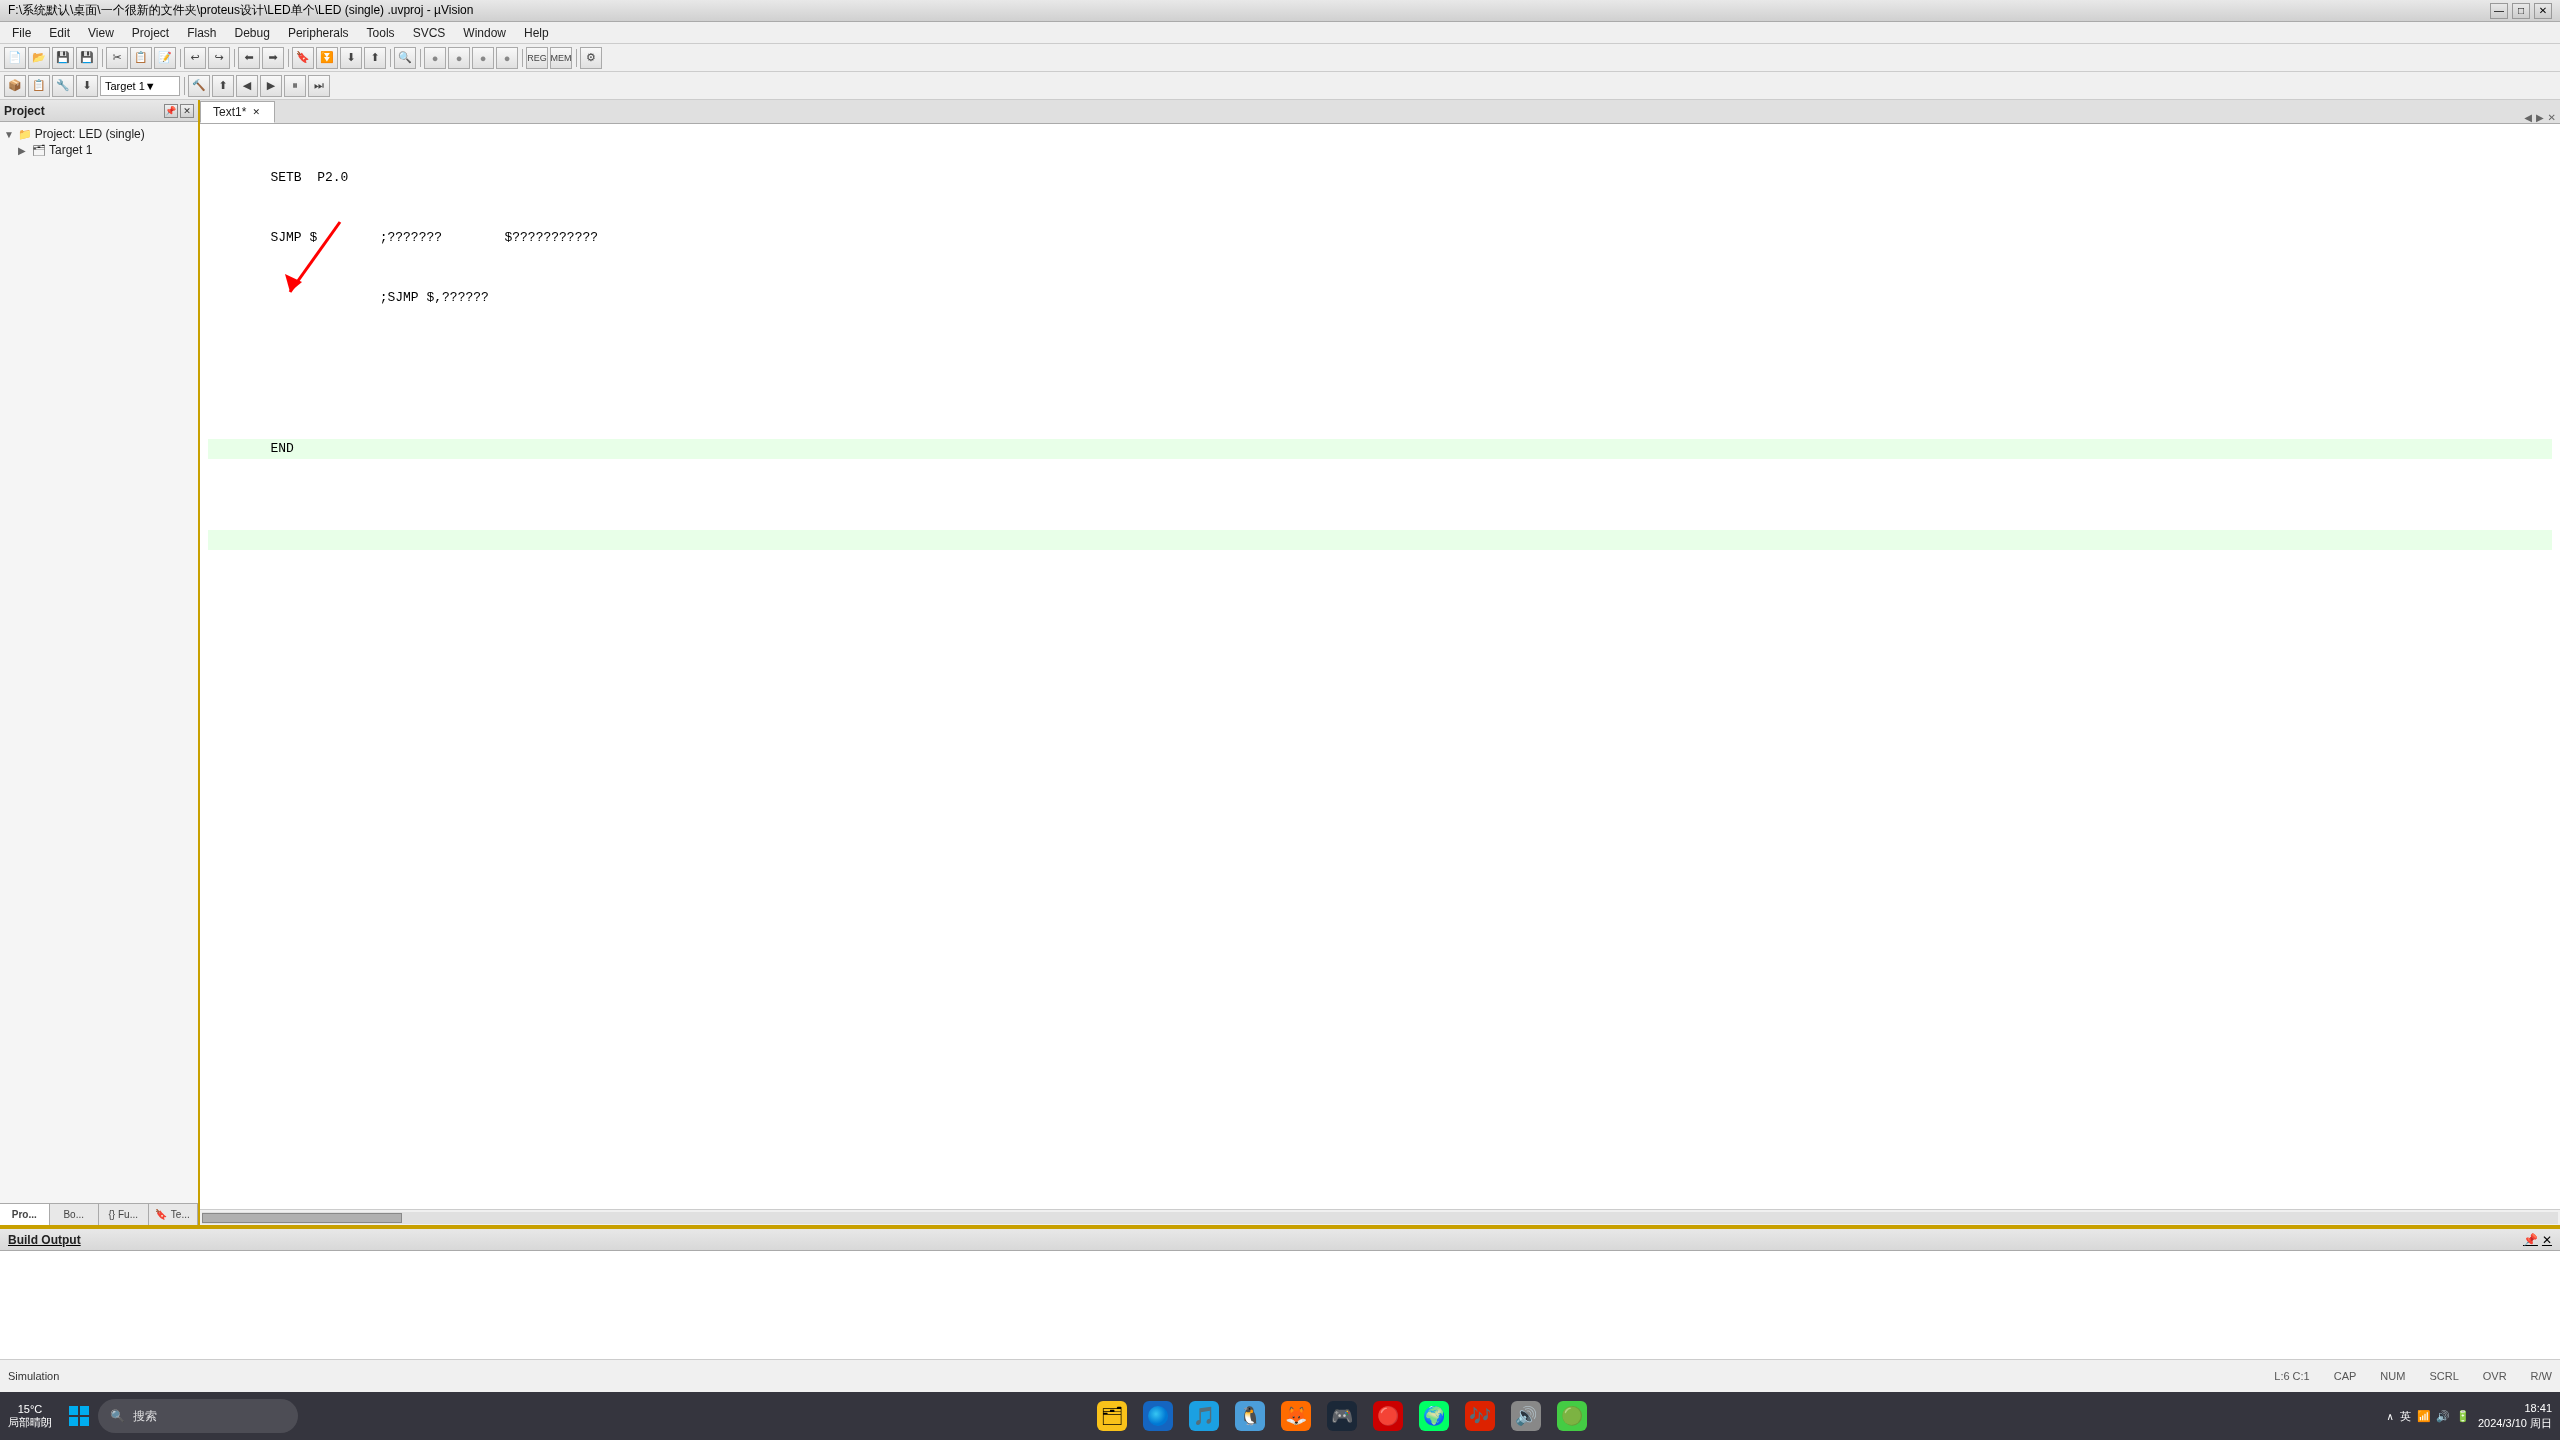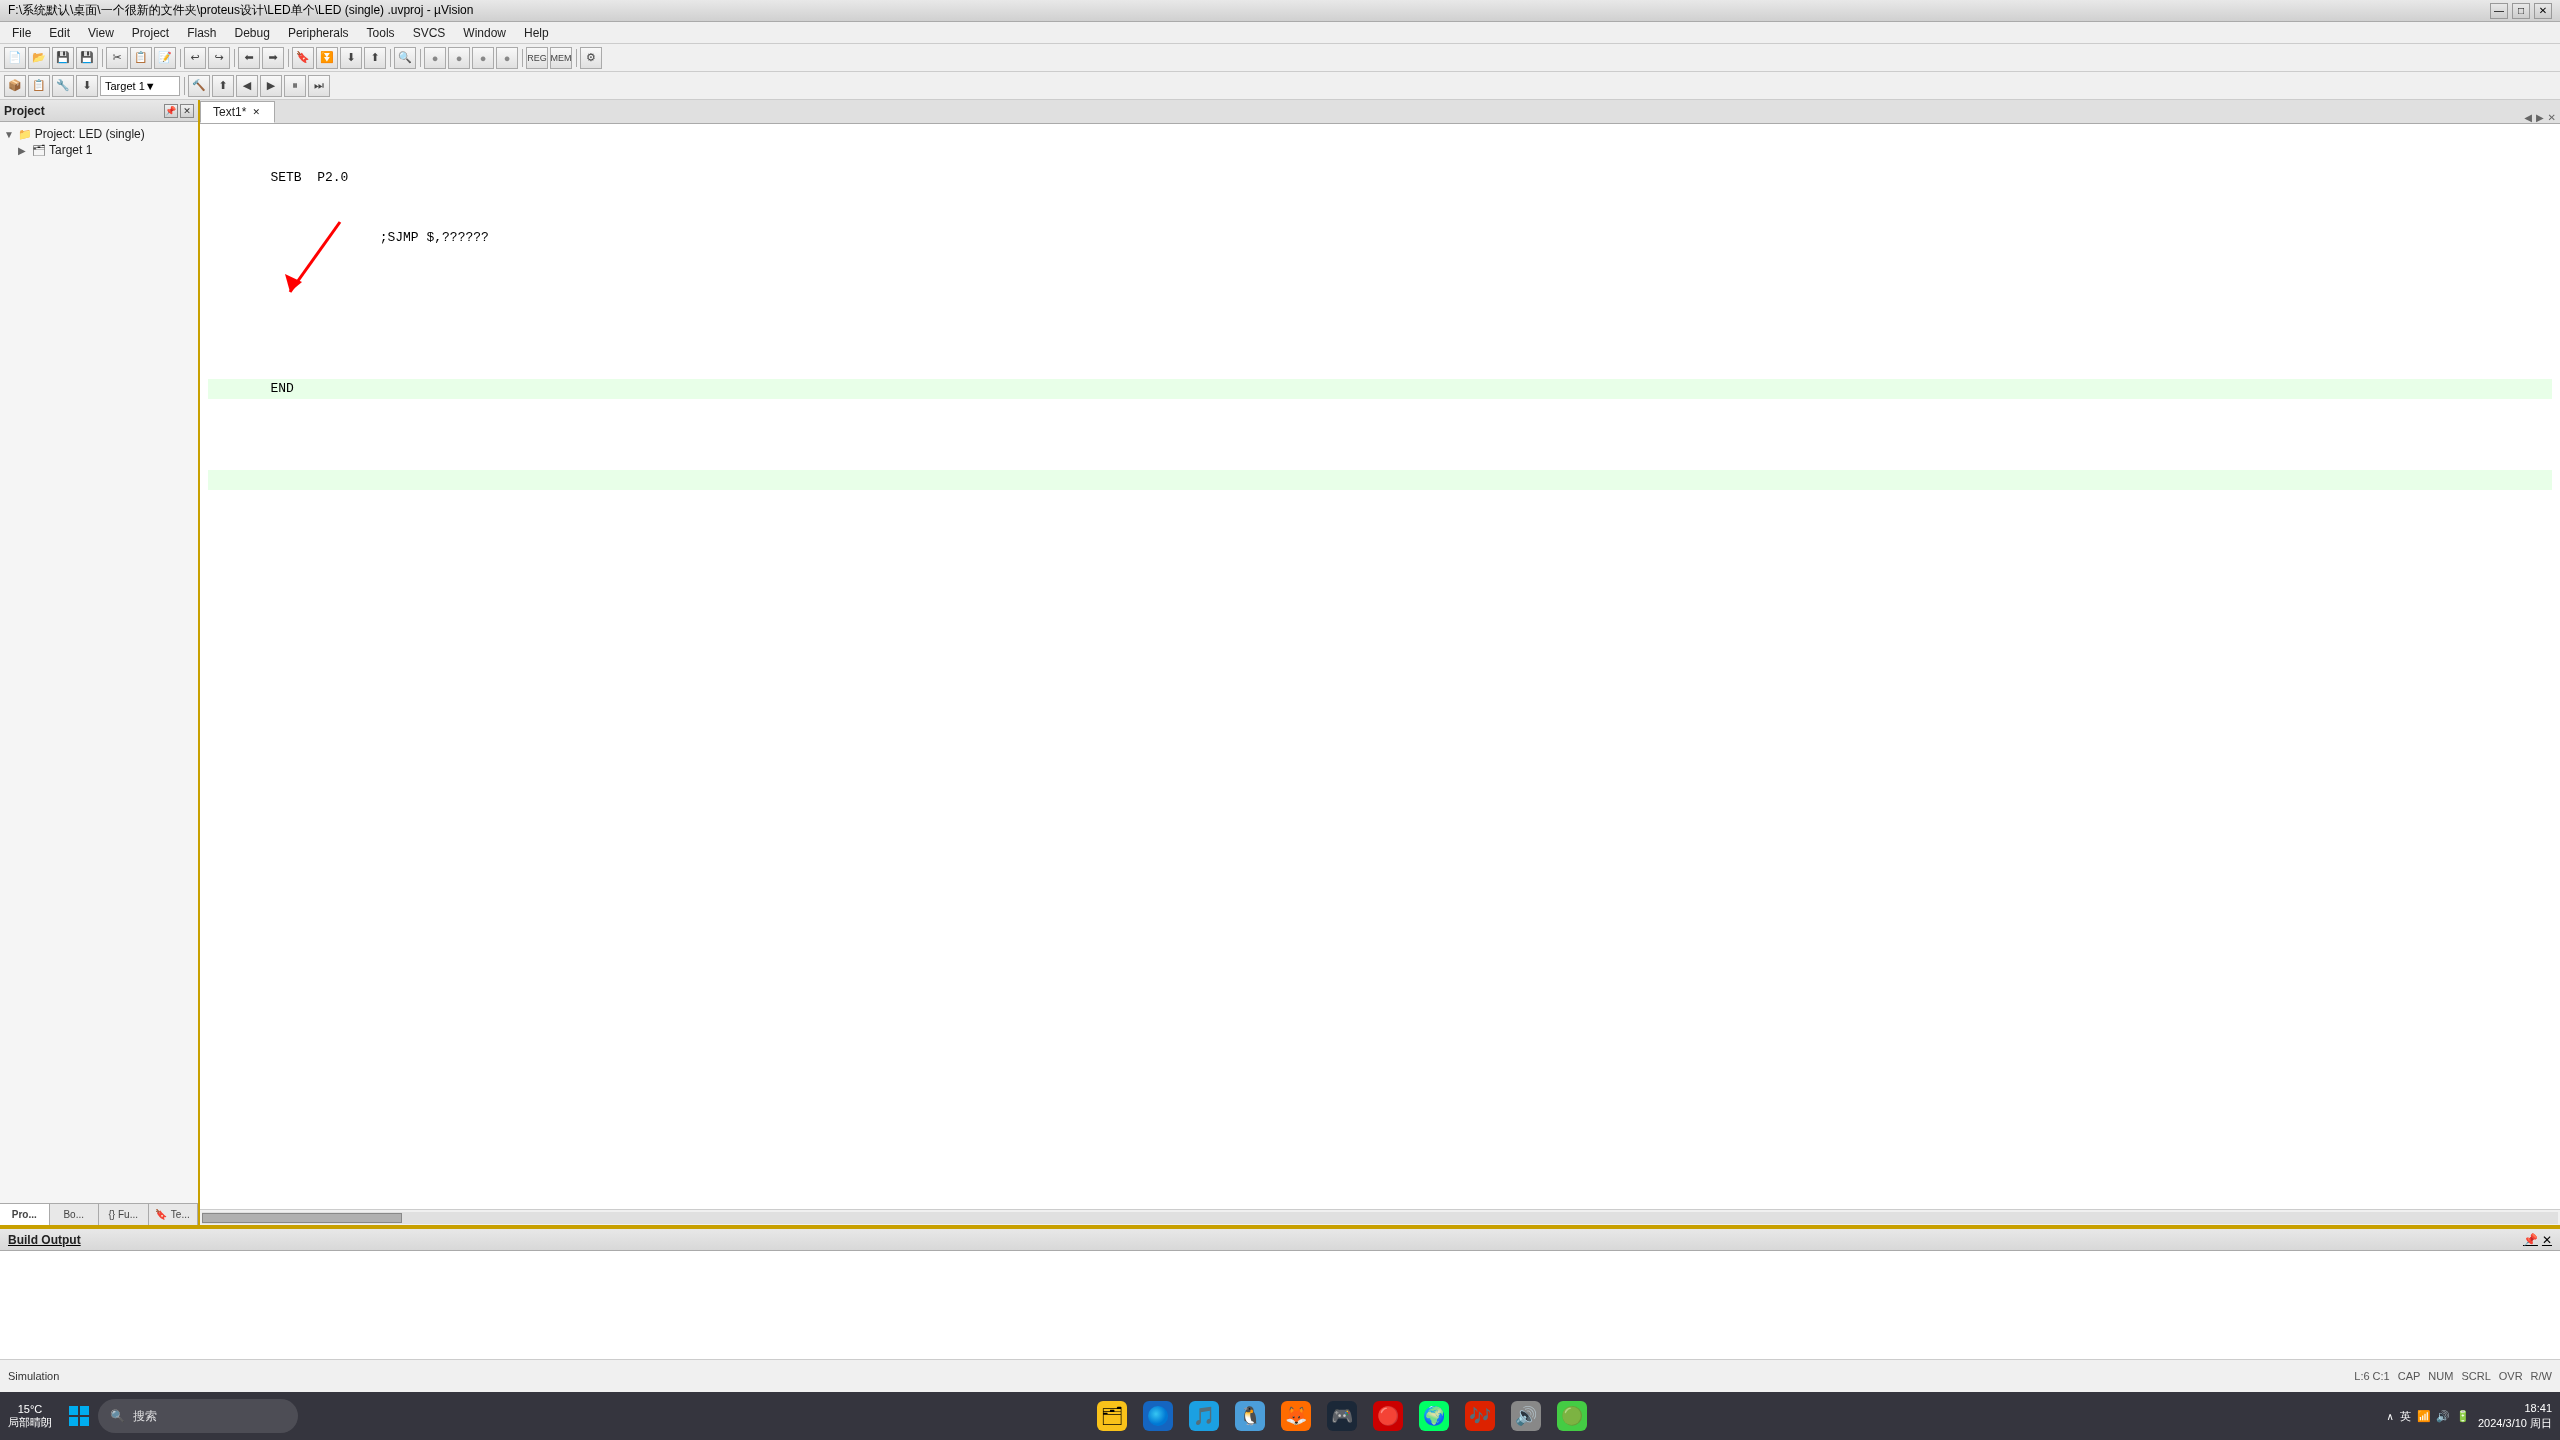--- a/index.html
+++ b/index.html
@@ -389,21 +389,21 @@
       border-top: 1px solid #ccc;
       display: flex;
       align-items: center;
       padding: 16px 8px;
       font-size: 11px;
       color: #333;
       flex-shrink: 0;
       justify-content: space-between;
     }
     #status-bar .status-left { display: flex; gap: 16px; }
-    #status-bar .status-right { display: flex; gap: 8px; color: #555; }
+    #status-bar .status-right { display: flex; gap: 24px; color: #555; }
 
     
     #taskbar {
       height: 48px;
       background: rgba(20, 20, 30, 0.85);
       flex-shrink: 0;
       display: flex;
       align-items: center;
       padding: 0 8px;
       position: relative;
@@ -614,20 +614,23 @@
         <span class="tab-ctrl-btn">✕</span>
       </div>
     </div>
 
     <div id="editor-content">
       <div id="editor-lines">
         <div class="code-line">
           <span class="code-text">        SETB  P2.0</span>
         </div>
         <div class="code-line">
+          <span class="code-text">        SJMP $        ;???????        $???????????</span>
+        </div>
+        <div class="code-line">
           <span class="code-text">                      ;SJMP $,??????</span>
         </div>
         <div class="code-line">
           <span class="code-text"> </span>
         </div>
         <div class="code-line highlighted">
           <span class="code-text">        END</span>
         </div>
         <div class="code-line highlighted">
           <span class="code-text"> </span>

